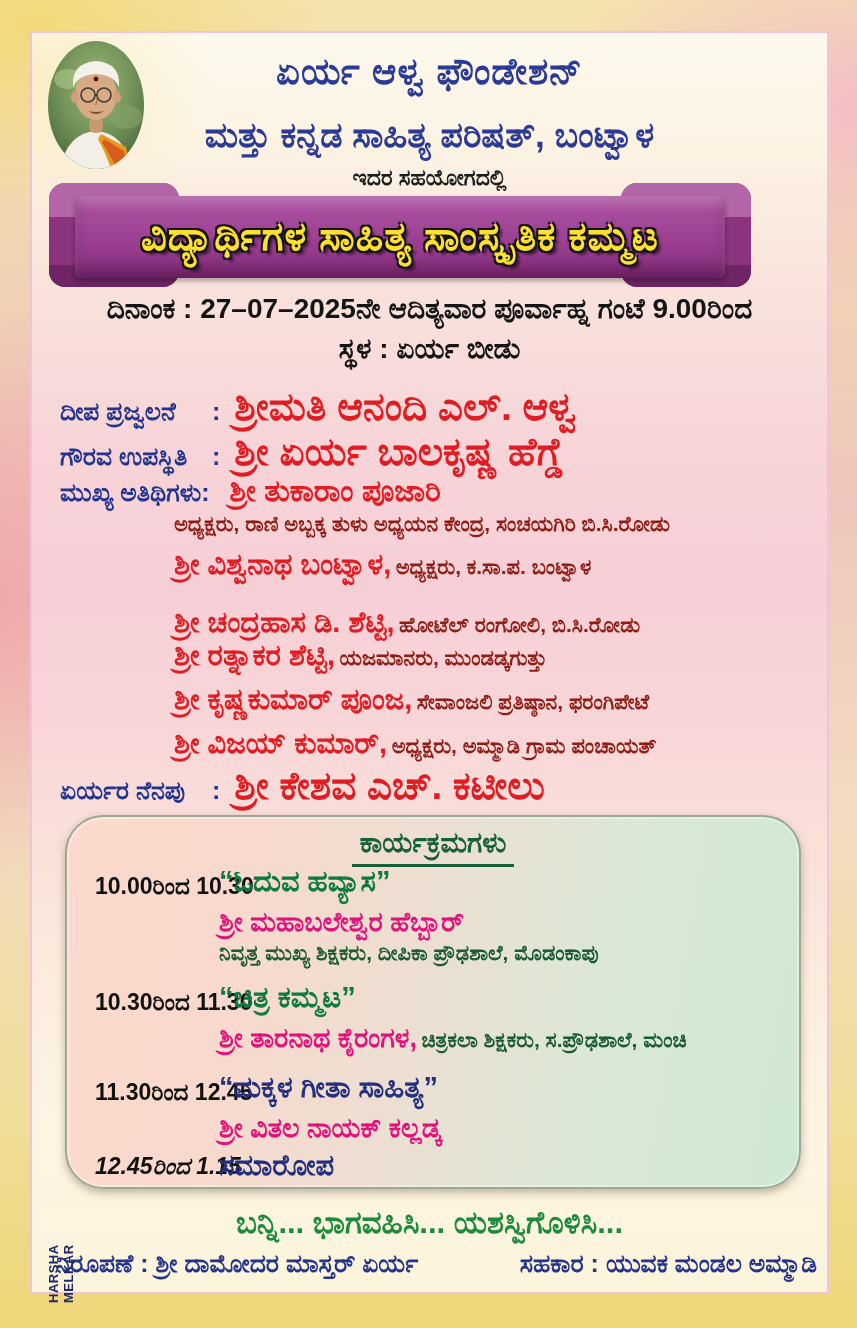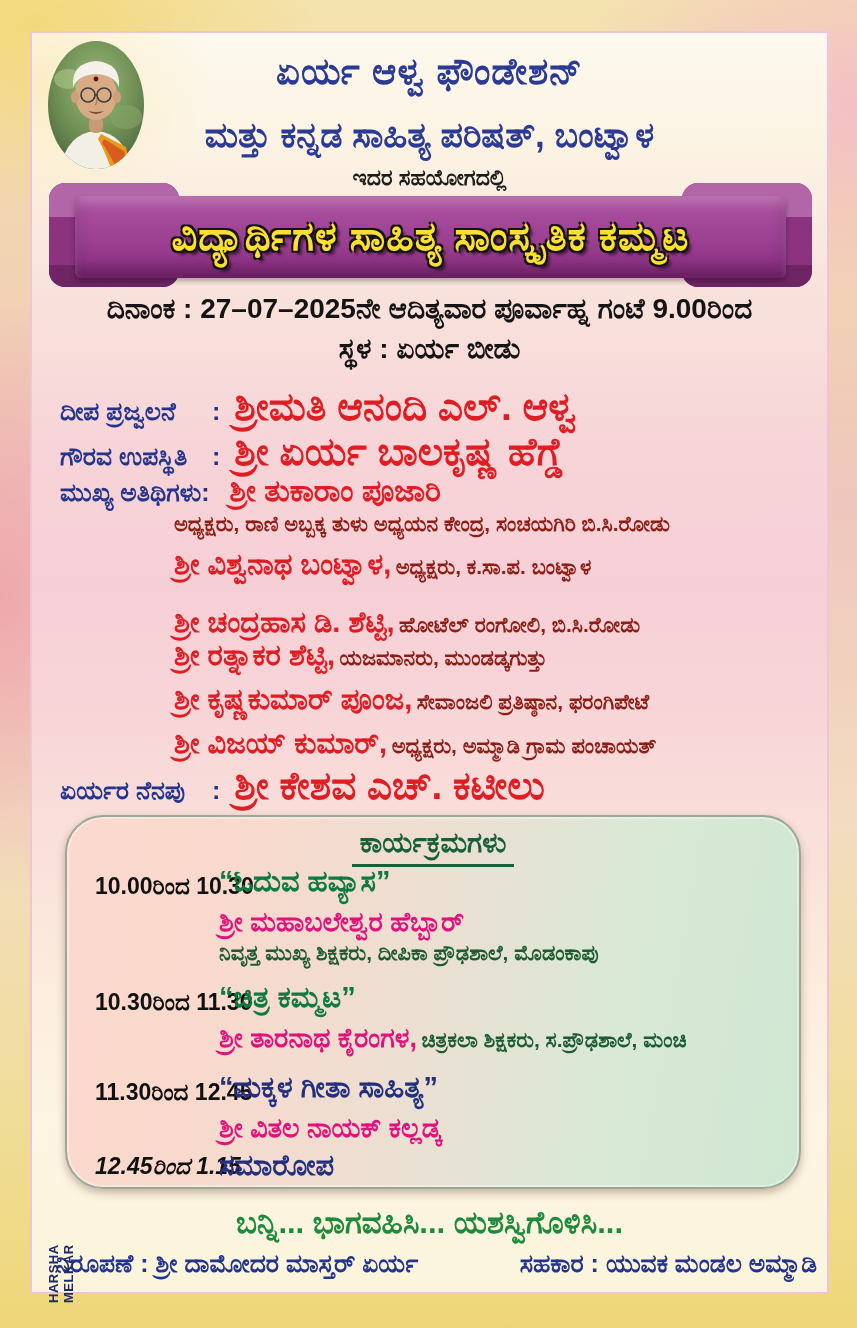--- a/index.html
+++ b/index.html
@@ -16,21 +16,21 @@
       radial-gradient(ellipse 260px 200px at 0% 4%, rgba(250,236,190,.8) 0%, rgba(250,236,190,0) 70%),
       linear-gradient(180deg,#fdf9ee 0%,#fcf3e3 9%,#f9e3dc 20%,#f7d4d8 33%,#f6cfd6 44%,#f8d6d8 55%,#fae2da 66%,#fcedde 76%,#fdf4e3 86%,#fcf5dc 100%);}
   .center{text-align:center;}
   .abs{position:absolute;left:0;right:0;}
   .org1{top:18px;font-size:37px;font-weight:bold;color:#2b3a94;letter-spacing:1px;}
   .org2{top:82px;font-size:35px;font-weight:bold;color:#2b3a94;}
   .collab{top:132px;font-size:22px;font-weight:bold;color:#1c1c1c;}
   
   .portrait{position:absolute;left:14px;top:6px;width:100px;height:132px;}
   
-  .ribbon{position:absolute;left:17px;top:150px;width:763px;height:104px;}
+  .ribbon{position:absolute;left:17px;top:150px;width:702px;height:104px;}
   .cap{position:absolute;top:0;width:130px;height:104px;background:#8c3380;border-radius:16px;}
   .cap.left{left:0;}.cap.right{right:0;}
   .cap::before{content:"";position:absolute;top:0;left:0;right:0;height:34px;background:#b266a8;border-radius:16px 16px 0 0;}
   .cap::after{content:"";position:absolute;bottom:0;left:0;right:0;height:22px;background:#6e2465;border-radius:0 0 16px 16px;}
   .ribbon-bar{position:absolute;left:26px;right:26px;top:13px;bottom:9px;border-radius:6px;
     background:linear-gradient(180deg,#ad54a1 0%,#9c3f92 55%,#872e7d 100%);
     box-shadow:inset 0 8px 10px rgba(255,255,255,.18), inset 0 -10px 14px rgba(55,8,50,.4), 0 3px 5px rgba(0,0,0,.3);
     display:flex;align-items:center;justify-content:center;}
   .ribbon-title{font-size:40px;font-weight:bold;color:#ffe02e;letter-spacing:1px;
     text-shadow:-2px -2px 0 #141414,2px -2px 0 #141414,-2px 2px 0 #141414,2px 2px 0 #141414,4px 4px 3px rgba(0,0,0,.55);}

